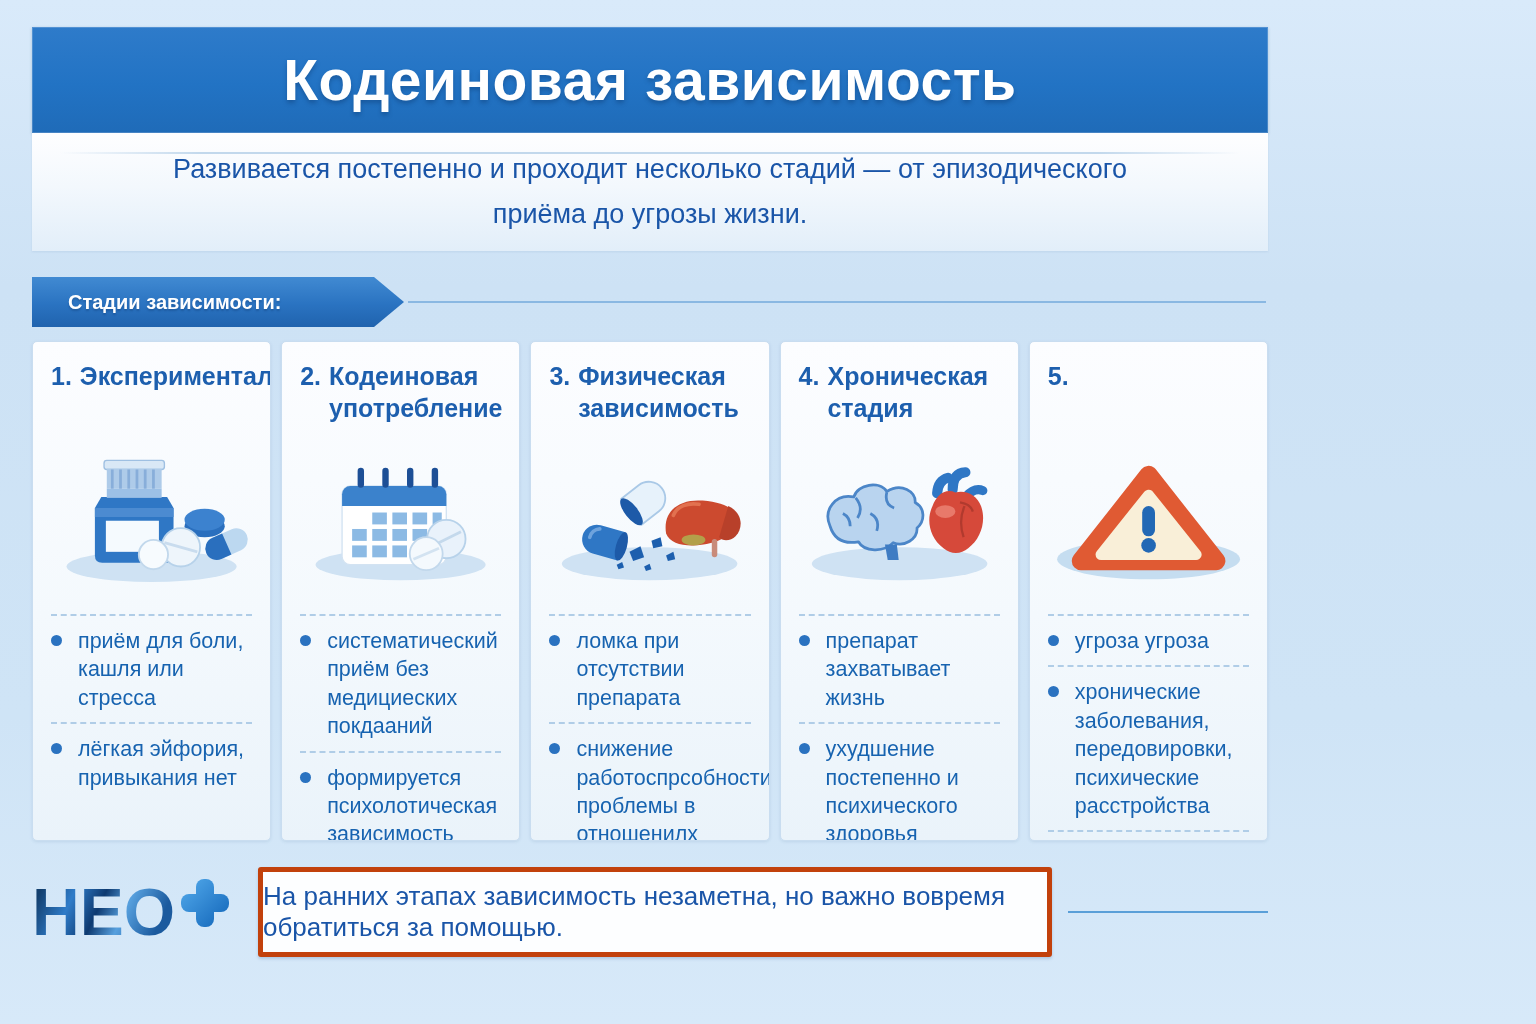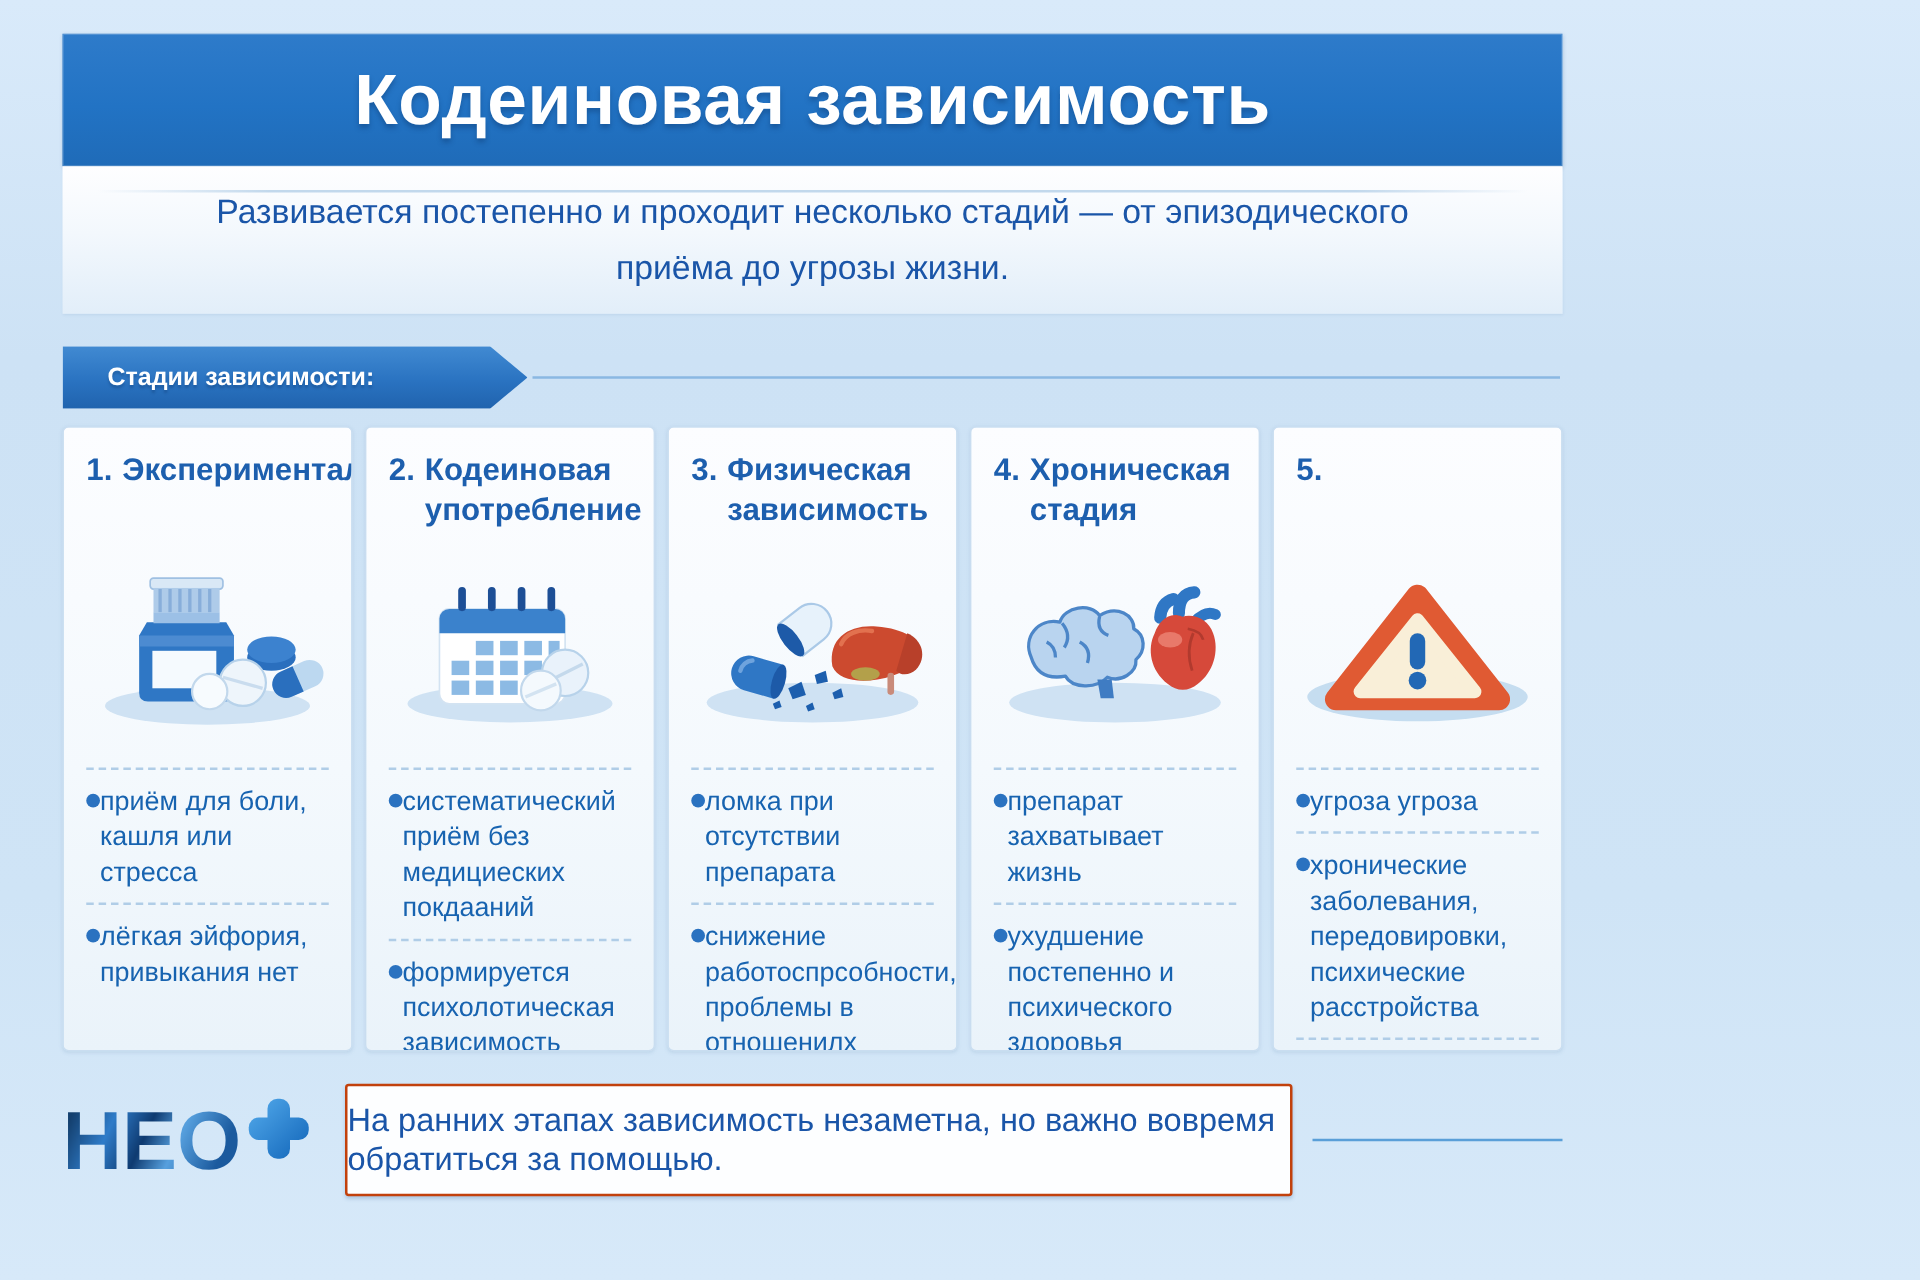--- a/index.html
+++ b/index.html
@@ -2,21 +2,21 @@
 <html lang="ru"><head>
 <meta charset="utf-8">
 <style>
   * { margin:0; padding:0; box-sizing:border-box; }
   html,body { width:1536px; height:1024px; }
   body {
     font-family:"Liberation Sans","DejaVu Sans",sans-serif;
     background:linear-gradient(180deg,#d9eafa 0%,#cde2f5 28%,#cfe4f6 70%,#d7e9f9 100%);
     overflow:hidden;
   }
-  .frame { padding:27px 50px 0; width:1300px; }
+  .frame { padding:27px 32px 0; width:1300px; }
 
   
   .banner {
     height:106px;
     background:linear-gradient(180deg,#2e7bca 0%,#2273c4 55%,#1f6bb8 100%);
     display:flex; align-items:center; justify-content:center;
     box-shadow:inset 0 0 0 1px rgba(255,255,255,.18), 0 1px 3px rgba(40,80,130,.25);
   }
   .banner h1 {
     color:#ffffff; font-size:57px; font-weight:700; letter-spacing:.5px;
@@ -60,42 +60,42 @@
   .card {
     background:linear-gradient(180deg,#fcfdff 0%,#f4f9fd 55%,#eaf3fa 100%);
     border:1px solid #c9ddf0; border-radius:5px;
     box-shadow:0 1px 3px rgba(100,140,180,.18);
     padding:18px 18px 14px; overflow:hidden;
   }
   .card-title { display:flex; gap:8px; min-height:72px; color:#1d5fae; font-size:25px; font-weight:700; line-height:1.28; }
   .card-title .num { flex:0 0 auto; }
   .card-icon { height:172px; display:flex; align-items:center; justify-content:center; }
   .sep { border-top:2px dashed #b0cde7; margin:10px 0 11px; }
-  .bullet { display:flex; gap:0; margin-bottom:4px; }
+  .bullet { display:flex; gap:16px; margin-bottom:4px; }
   .dot { flex:0 0 11px; width:11px; height:11px; border-radius:50%; background:#2a72c0; margin-top:8px; }
   .btext { color:#1763b0; font-size:21.5px; line-height:1.32; }
 
   
   .footer-row { margin-top:25px; height:92px; display:flex; align-items:center; }
   .logo { width:226px; display:flex; gap:4px; }
   .logo-text {
     font-size:66px; font-weight:900; letter-spacing:0px; line-height:1;
     background:linear-gradient(115deg,#14406f 8%,#2f7cc9 28%,#0e3a70 46%,#57a0de 62%,#1b5a9e 85%);
     -webkit-background-clip:text; background-clip:text; color:transparent;
     font-family:"Liberation Sans","DejaVu Sans",sans-serif;
   }
   .logo-plus { position:relative; width:48px; height:48px; margin-left:2px; }
   .logo-plus::before, .logo-plus::after {
     content:""; position:absolute; background:linear-gradient(135deg,#49a0e4,#1b6fc0); border-radius:8px;
   }
   .logo-plus::before { left:15px; top:0; width:18px; height:48px; }
   .logo-plus::after  { left:0; top:15px; width:48px; height:18px; }
   .footer-box {
     flex:1; height:90px; background:#fdfeff;
-    border:2px solid #c2410c; border-radius:3px;
+    border:5px solid #c2410c; border-radius:3px;
     display:flex; align-items:center; justify-content:center;
     box-shadow:0 2px 3px rgba(90,130,175,.3);
   }
   .footer-box p { color:#1a55a8; font-size:26px; }
   .footer-line { width:200px; height:2px; background:#5a9fd8; margin-left:16px; }
 </style>
 </head>
 <body>
 
 <div class="frame">

